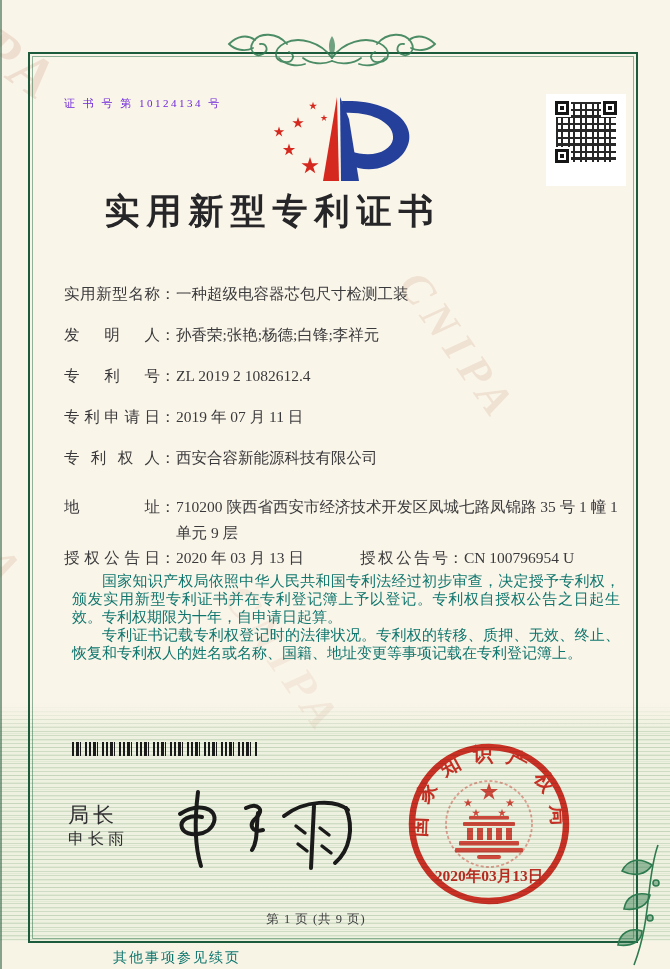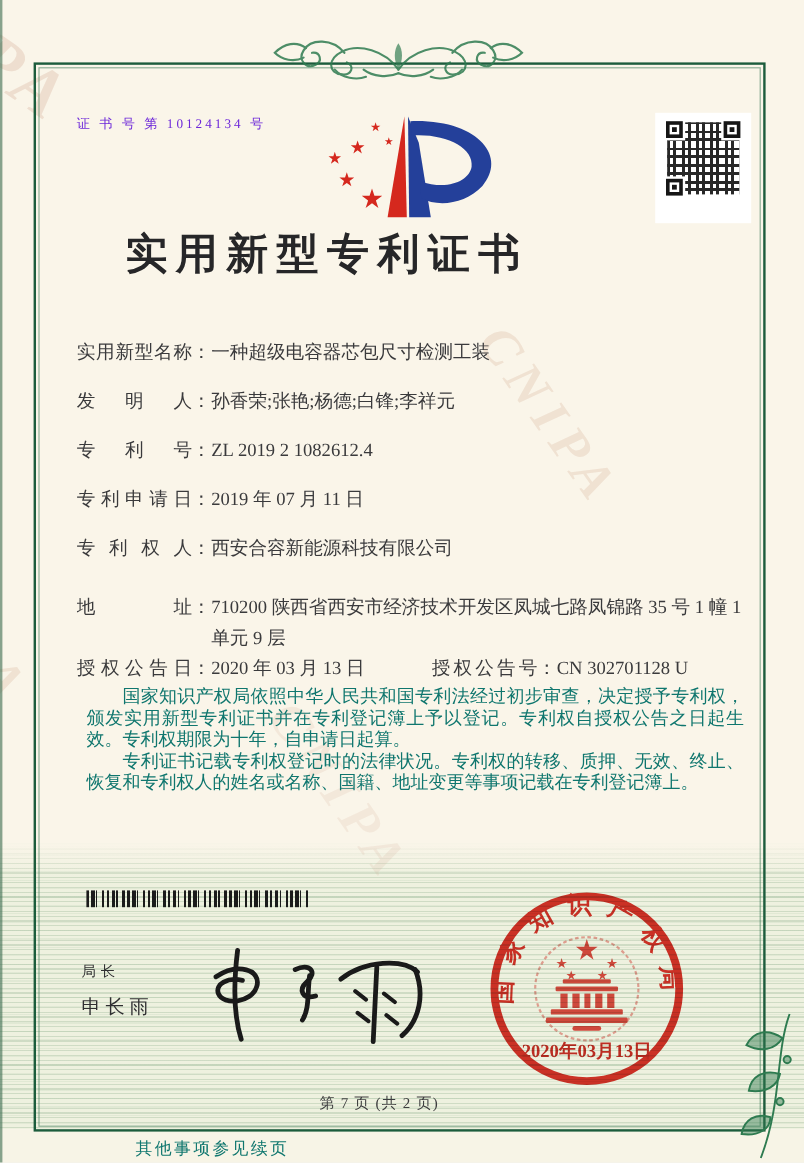--- a/index.html
+++ b/index.html
@@ -64,21 +64,21 @@
   .fvalue{flex:1 1 auto;max-width:452px;}
   .fcol2{margin-left:56px;display:flex;}
   .fcol2 .flabel{flex:0 0 88px;}
   
   .paras{left:72px;top:572px;width:548px;font-size:15px;line-height:18px;text-align:justify;color:#0f766e;z-index:3;}
   .paras p{margin:0;text-indent:2em;}
   
   .barcode{left:72px;top:742px;width:186px;height:14px;z-index:3;
     background:repeating-linear-gradient(90deg,#1b1b1b 0 2px,transparent 2px 4px,#1b1b1b 4px 7px,transparent 7px 8px,#1b1b1b 8px 9px,transparent 9px 13px,#1b1b1b 13px 15px,transparent 15px 17px);}
   
-  .sig-title{left:68px;top:801px;font-size:12px;letter-spacing:4px;color:#2f2f31;z-index:3;}
+  .sig-title{left:68px;top:801px;font-size:21px;letter-spacing:4px;color:#2f2f31;z-index:3;}
   .sig-name{left:68px;top:829px;font-size:16px;letter-spacing:4px;color:#2f2f31;z-index:3;}
   .sig-svg{left:168px;top:786px;z-index:3;}
   
   .seal{left:405px;top:740px;width:168px;height:168px;z-index:4;mix-blend-mode:multiply;opacity:.95;}
   
   .page-num{left:206px;top:911px;width:220px;text-align:center;font-size:12.5px;letter-spacing:1px;color:#3c3c3e;z-index:3;}
   .cont-note{left:113px;top:949px;width:420px;text-align:left;font-size:14px;letter-spacing:2px;color:#0f766e;z-index:3;}
 </style>
 </head>
 <body>
@@ -178,21 +178,21 @@
         <span class="fcolon">：</span>
         <span class="fvalue">710200 陕西省西安市经济技术开发区凤城七路凤锦路 35 号 1 幢 1 单元 9 层</span>
     </div>
     <div class="frow r7">
       <span class="flabel">授权公告日</span>
         <span class="fcolon">：</span>
         <span>2020 年 03 月 13 日</span>
       <span class="fcol2">
         <span class="flabel">授权公告号</span>
           <span class="fcolon">：</span>
-          <span>CN 302701128 U</span>
+          <span>CN 100796954 U</span>
       </span>
     </div>
   </div>
 
   <div class="abs paras">
     <p>国家知识产权局依照中华人民共和国专利法经过初步审查，决定授予专利权，颁发实用新型专利证书并在专利登记簿上予以登记。专利权自授权公告之日起生效。专利权期限为十年，自申请日起算。</p>
     <p>专利证书记载专利权登记时的法律状况。专利权的转移、质押、无效、终止、恢复和专利权人的姓名或名称、国籍、地址变更等事项记载在专利登记簿上。</p>
   </div>
 
   <div class="abs barcode"></div>
@@ -249,16 +249,16 @@
     <g stroke="#2e7b50" stroke-width="1.6" fill="rgba(46,123,80,.45)">
       <path d="M52,2 C40,35 46,75 28,122" fill="none"></path>
       <path d="M46,22 C34,14 22,16 16,28 C28,34 40,32 46,22 Z"></path>
       <path d="M44,52 C30,48 20,54 18,66 C32,68 42,62 44,52 Z"></path>
       <path d="M36,88 C24,84 14,90 12,102 C26,104 36,98 36,88 Z"></path>
       <circle cx="50" cy="40" r="3"></circle>
       <circle cx="44" cy="75" r="3"></circle>
     </g>
   </svg>
 
-  <div class="abs page-num">第 7 页 (共 2 页)</div>
+  <div class="abs page-num">第 1 页 (共 9 页)</div>
   <div class="abs cont-note">其他事项参见续页</div>
 
 </div>
 
 </body></html>

